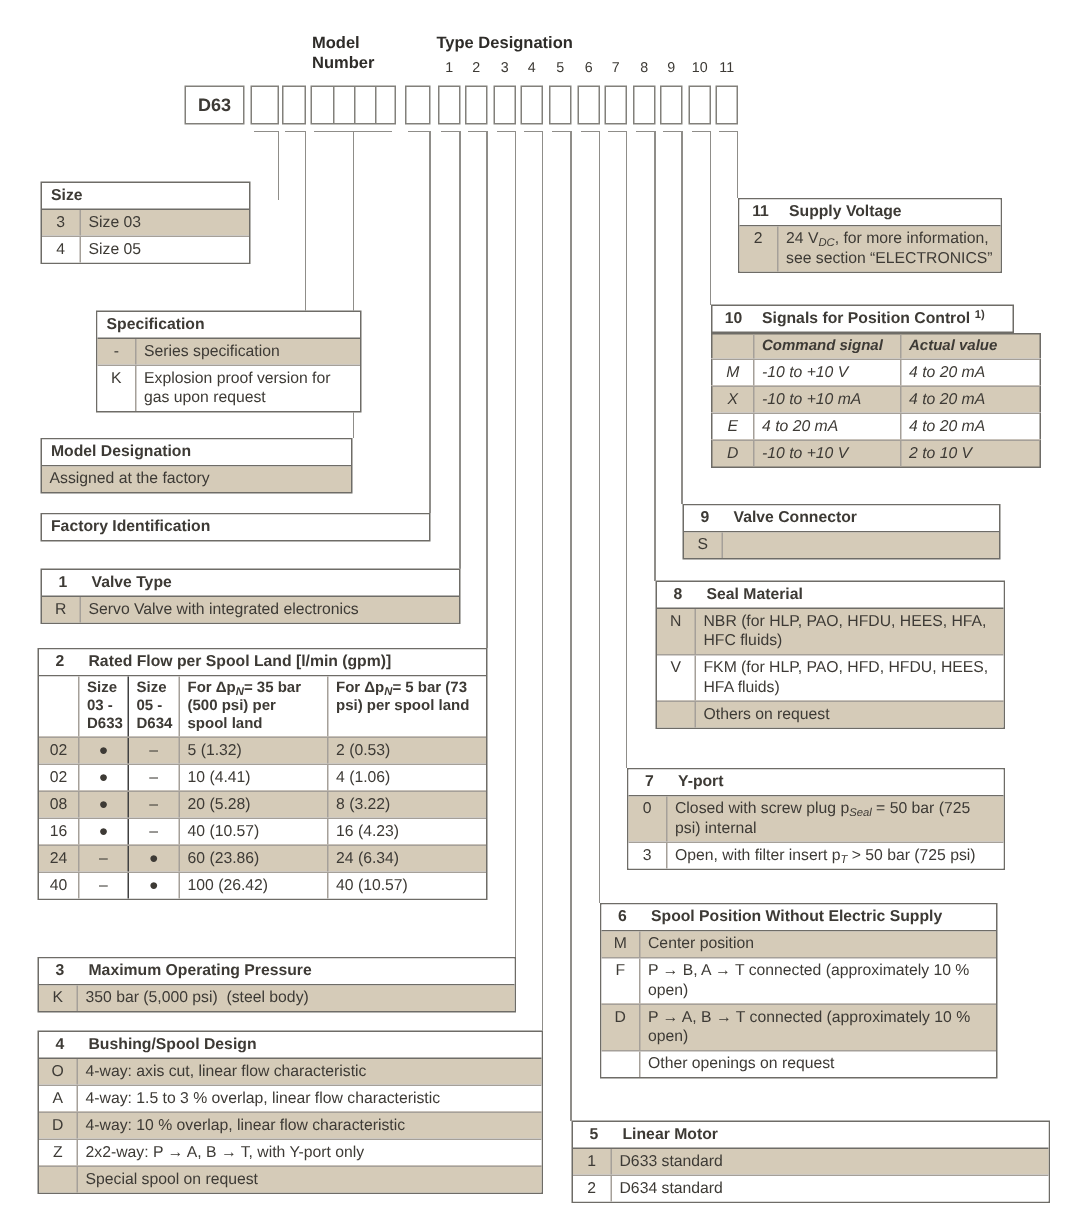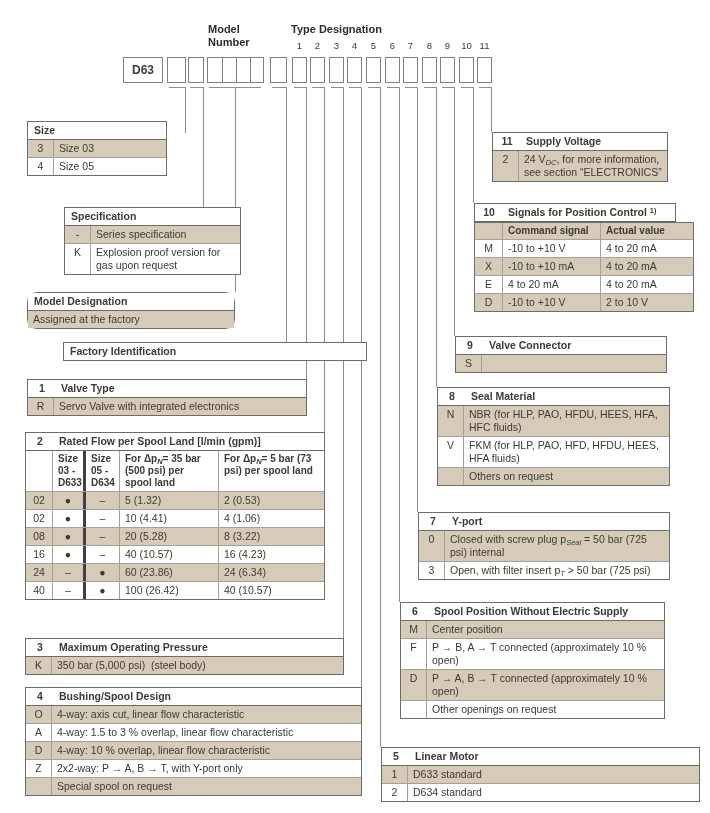--- a/index.html
+++ b/index.html
@@ -26,29 +26,29 @@
   .tbl .row + .row{border-top:1px solid #a5a099;}
   .tbl .row.sh{background:#d5cbb8;}
   .tbl .cell{padding:2px 5px;box-sizing:border-box;}
   .tbl .code{width:26px;flex:none;text-align:center;padding:2px 1px;border-right:1px solid #a5a099;}
   .tbl .desc,.tbl .full{flex:1;}
   .tbl .colhead{font-weight:bold;font-size:10px;line-height:12px;}
   sub{font-size:7.5px;vertical-align:-2px;line-height:0;font-style:italic;}
   sup{font-size:7.5px;vertical-align:3px;line-height:0;}
   
   .tbl-t2 .code{width:27px;}
-  .tbl-t2 .c0{width:33px;flex:none;border-right:3px solid #404040;text-align:center;}
+  .tbl-t2 .c0{width:33px;flex:none;border-right:1px solid #404040;text-align:center;}
   .tbl-t2 .c1{width:34px;flex:none;border-right:1px solid #a5a099;text-align:center;}
   .tbl-t2 .c2{width:99px;flex:none;border-right:1px solid #a5a099;}
   .tbl-t2 .c3{flex:1;}
   .tbl-t2 .colhead .c0,.tbl-t2 .colhead .c1{text-align:left;}
   
   .tbl-t10{border:none;background:transparent;}
   .tbl-t10 .hd{width:202px;border:1px solid #6e6c67;box-sizing:border-box;}
-  .tbl-t10 .row{border-left:1px solid #6e6c67;border-right:1px solid #6e6c67;}
+  .tbl-t10 .row{border-left:1px solid #6e6c67;border-right:1px solid #6e6c67;font-style:italic;}
   .tbl-t10 .hd + .row{border-top:1px solid #6e6c67;}
   .tbl-t10 .row:last-child{border-bottom:1px solid #6e6c67;}
   .tbl-t10 .code{width:28px;}
   .tbl-t10 .c0{width:98px;flex:none;border-right:1px solid #a5a099;}
   .tbl-t10 .c1{flex:1;}
 </style>
 </head>
 <body>
 
 <div id="canvas">
@@ -121,29 +121,29 @@
       </div>
       <div class="row sh">
         <div class="cell code">-</div>
         <div class="cell desc">Series specification</div>
       </div>
       <div class="row">
         <div class="cell code">K</div>
         <div class="cell desc">Explosion proof version for gas upon request</div>
       </div>
     </div>
-  <div class="tbl nonum" style="left:27px;top:292px;width:208px;border-radius:10px;">
+  <div class="tbl nonum" style="left:27px;top:292px;width:208px;">
       <div class="hd">
         <span class="htitle">Model Designation</span>
       </div>
       <div class="row sh">
         <div class="cell full">Assigned at the factory</div>
       </div>
     </div>
-  <div class="tbl nonum" style="left:27px;top:342px;width:304px;margin-left:36px;">
+  <div class="tbl nonum" style="left:27px;top:342px;width:260px;">
       <div class="hd">
         <span class="htitle">Factory Identification</span>
       </div>
     </div>
   <div class="tbl" style="left:27px;top:379px;width:280px;">
       <div class="hd">
         <span class="hnum">1</span>
         <span class="htitle">Valve Type</span>
       </div>
       <div class="row sh">

